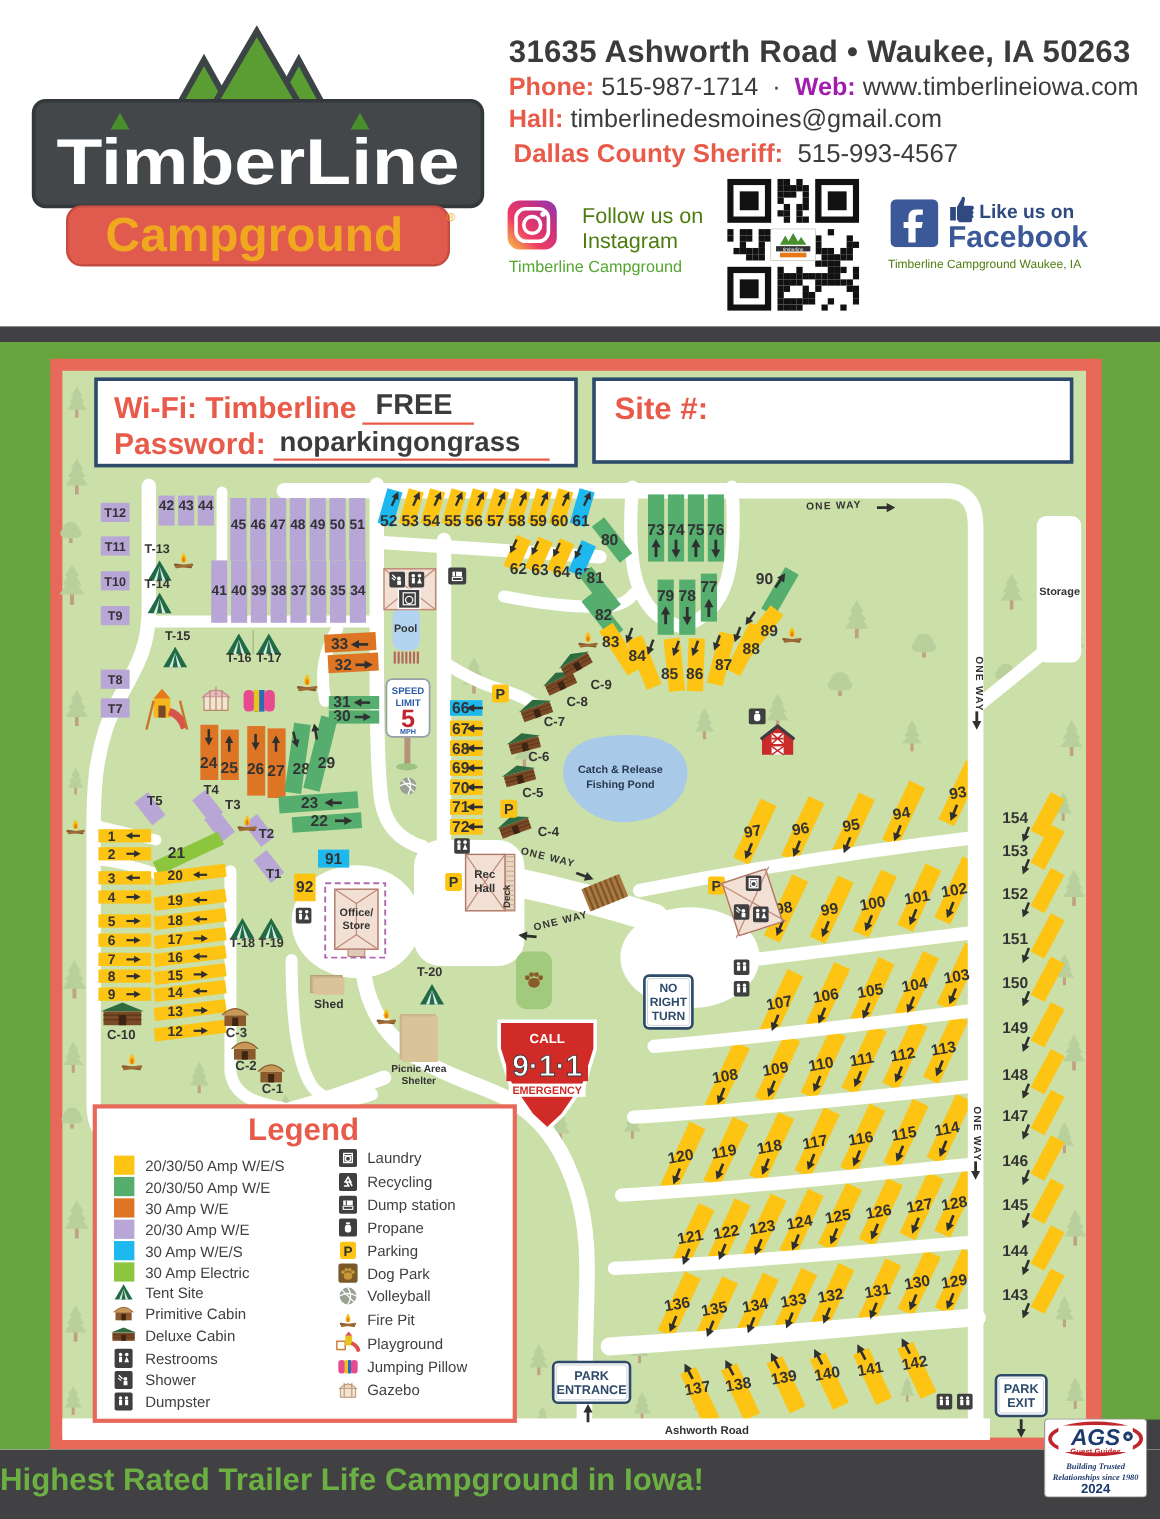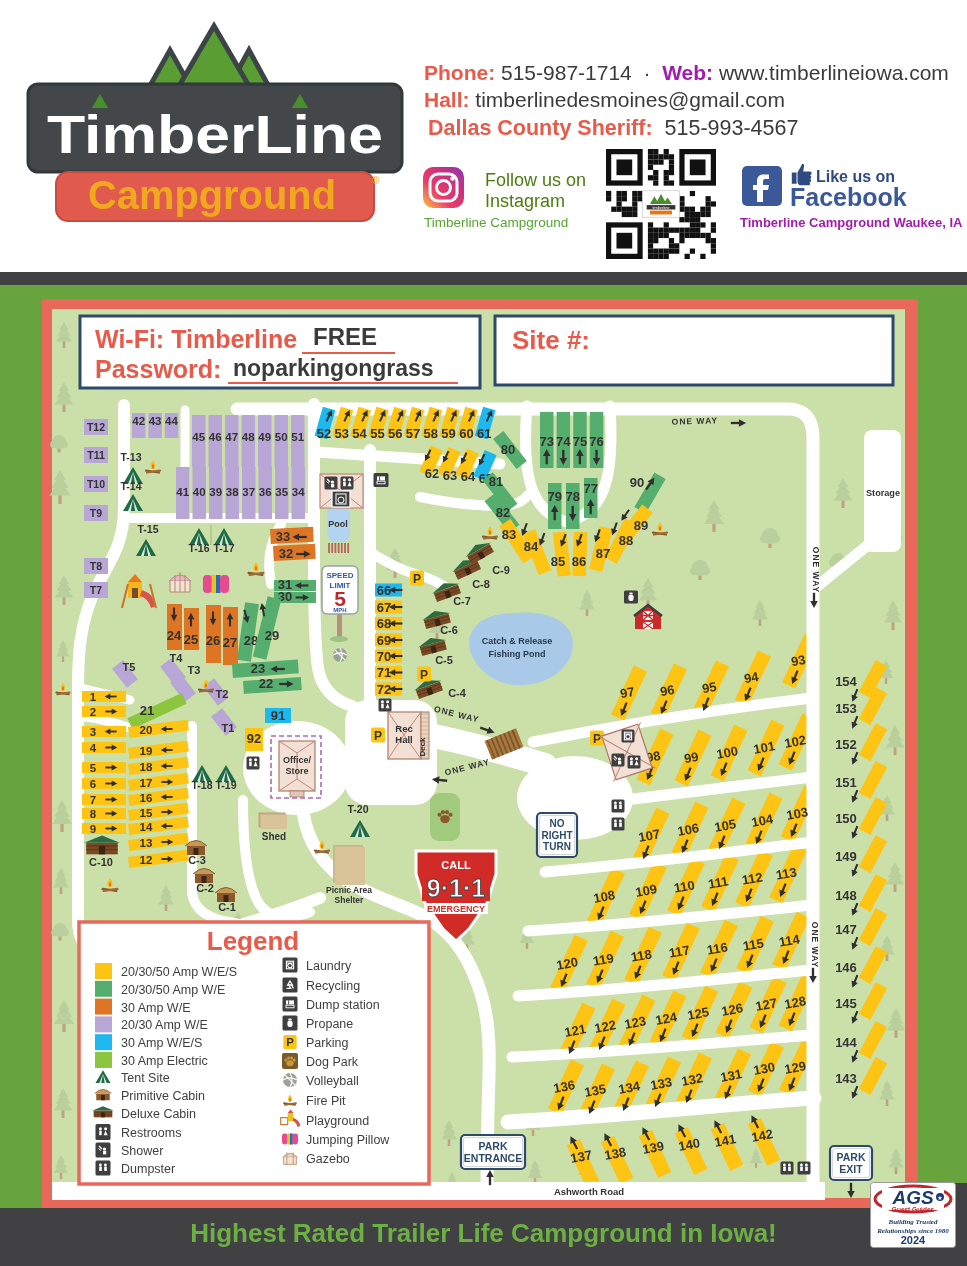--- a/index.html
+++ b/index.html
@@ -1927,20 +1927,21 @@
 <path d="M236,80 L194,8 L152,80 Z" fill="#5a9e33" stroke="#3c4446" stroke-width="5"></path>
 <rect x="8" y="66" width="374" height="88" rx="10" fill="#43474a" stroke="#33383b" stroke-width="3"></rect>
 <text x="195" y="135" font-size="54" font-weight="bold" fill="#fff" text-anchor="middle" font-family="Liberation Sans, sans-serif" textLength="336" lengthAdjust="spacingAndGlyphs">TimberLine</text>
 <path d="M72,90 L80,76 L88,90 Z" fill="#4a8f2d"></path>
 <path d="M272,90 L280,76 L288,90 Z" fill="#4a8f2d"></path>
 <rect x="36" y="154" width="318" height="49" rx="12" fill="#e05a4e" stroke="#c44c41" stroke-width="2"></rect>
 <text x="192" y="191" font-size="40" font-weight="bold" fill="#f0a81f" text-anchor="middle" font-family="Liberation Sans, sans-serif" textLength="248" lengthAdjust="spacingAndGlyphs">Campground</text>
 <text x="352" y="166" font-size="10" fill="#f0a81f">®</text>
 </svg>
 
+<div style="position:absolute;left:424px;top:28px;font-size:26px;font-weight:bold;color:#3b3b3b;letter-spacing:0.2px">31635 Ashworth Road • Waukee, IA 50263</div>
 
 <div style="position:absolute;left:424px;top:61px;font-size:21px;color:#3b3b3b"><b style="color:#e85a49">Phone:</b> 515-987-1714&nbsp; · &nbsp;<b style="color:#a21caf">Web:</b> www.timberlineiowa.com</div>
 
 <div style="position:absolute;left:424px;top:88px;font-size:21px;color:#3b3b3b"><b style="color:#e85a49">Hall:</b> timberlinedesmoines@gmail.com</div>
 
 <div style="position:absolute;left:428px;top:116px;font-size:21.5px;color:#3b3b3b"><b style="color:#e85a49">Dallas County Sheriff:</b>&nbsp; 515-993-4567</div>
 
 <svg style="position:absolute;left:422px;top:166px" width="43" height="43" viewBox="0 0 43 43">
 <defs>
         <linearGradient id="ig" x1="0" y1="1" x2="1" y2="0">
@@ -2095,40 +2096,40 @@
 <rect width="40" height="40" rx="5" fill="#3b5998"></rect>
 <path d="M27,13 h-4 c-1,0 -2,1 -2,2.5 V19 h6 l-1,5 h-5 v12 h-6 V24 h-4 v-5 h4 v-4 c0-4 2.5-6.5 6-6.5 h6 Z" fill="#fff"></path>
 </svg>
 
 <svg style="position:absolute;left:788px;top:162px" width="160" height="50" viewBox="0 0 160 50">
 <path d="M4,12 L9,12 L9,24 L4,24 Z M10,12 L14,5 C14,2.5 17,2.5 17,5 L16,11 L23,11 C25.5,11 25.5,14.5 23,15 C25,15.5 25,18.5 23,19 C25,19.5 25,22 22.5,22.5 C24,23 23.5,25.5 21.5,25.5 L12,25.5 L10,23 Z" fill="#2e4a80" transform="translate(0,-1) scale(0.95)"></path>
 <text x="28" y="20" font-size="16" font-weight="bold" fill="#2e4a80" font-family="Liberation Sans, sans-serif">Like us on</text>
 <text x="2" y="44" font-size="25" font-weight="bold" fill="#3b5998" font-family="Liberation Sans, sans-serif">Facebook</text>
 </svg>
 
-<div style="position:absolute;left:740px;top:215px;font-size:13px;font-weight:bold;color:#a21caf;white-space:nowrap">Timberline Campground Waukee, IA</div>
+<div style="position:absolute;left:740px;top:215px;font-size:10px;font-weight:normal;color:#4d7c0f;white-space:nowrap">Timberline Campground Waukee, IA</div>
 
 <div style="position:absolute;left:0;top:272px;width:967px;height:13px;background:#414042"></div>
 
 <svg style="position:absolute;left:0;top:285px" width="967" height="120" viewBox="0 285 967 120">
 <rect x="80" y="316" width="400" height="72" fill="#fff" stroke="#2d4a6b" stroke-width="3"></rect>
 <text x="95" y="348" font-size="25" font-weight="bold" fill="#e85a49">Wi-Fi: Timberline</text>
 <text x="313" y="345" font-size="24" font-weight="bold" fill="#3b3b3b">FREE</text>
 <line x1="302" y1="353" x2="395" y2="353" stroke="#e85a49" stroke-width="2"></line>
 <text x="95" y="378" font-size="25" font-weight="bold" fill="#e85a49">Password:</text>
 <text x="233" y="376" font-size="23" font-weight="bold" fill="#3b3b3b">noparkingongrass</text>
 <line x1="228" y1="383" x2="458" y2="383" stroke="#e85a49" stroke-width="2"></line>
 
 <rect x="495" y="316" width="398" height="69" fill="#fff" stroke="#2d4a6b" stroke-width="3"></rect>
 <text x="512" y="349" font-size="26" font-weight="bold" fill="#e85a49">Site #:</text>
 </svg>
 
 <div style="position:absolute;left:0;top:1208px;width:967px;height:58px;background:#414042"></div>
 
-<div style="position:absolute;left:0;top:1218px;width:967px;text-align:center;font-size:26px;font-weight:bold;color:#6cb043">Highest Rated Trailer Life Campground in Iowa!</div>
+<div style="position:absolute;left:0;top:1218px;width:967px;text-align:left;font-size:26px;font-weight:bold;color:#6cb043">Highest Rated Trailer Life Campground in Iowa!</div>
 
 <svg style="position:absolute;left:870px;top:1182px" width="86" height="66" viewBox="0 0 86 66">
 <rect x="0.5" y="0.5" width="85" height="65" rx="3" fill="#fff" stroke="#999" stroke-width="1"></rect>
 <ellipse cx="43" cy="17" rx="38" ry="13" fill="none" stroke="#c0272d" stroke-width="3"></ellipse>
 <rect x="12" y="6" width="62" height="22" fill="#fff"></rect>
 <text x="43" y="22" font-size="19" font-weight="bold" font-style="italic" fill="#1d3a6e" text-anchor="middle" font-family="Liberation Sans, sans-serif">AGS</text>
 <circle cx="70" cy="15" r="4" fill="#1d3a6e"></circle>
       <text x="70" y="17.5" font-size="6" fill="#fff" text-anchor="middle">★</text>
 <text x="43" y="30" font-size="6.5" font-weight="bold" fill="#c0272d" text-anchor="middle" font-family="Liberation Sans, sans-serif">Guest Guides</text>
 <text x="43" y="42" font-size="7" font-style="italic" font-weight="bold" fill="#1d3a6e" text-anchor="middle" font-family="Liberation Serif, serif">Building Trusted</text>

